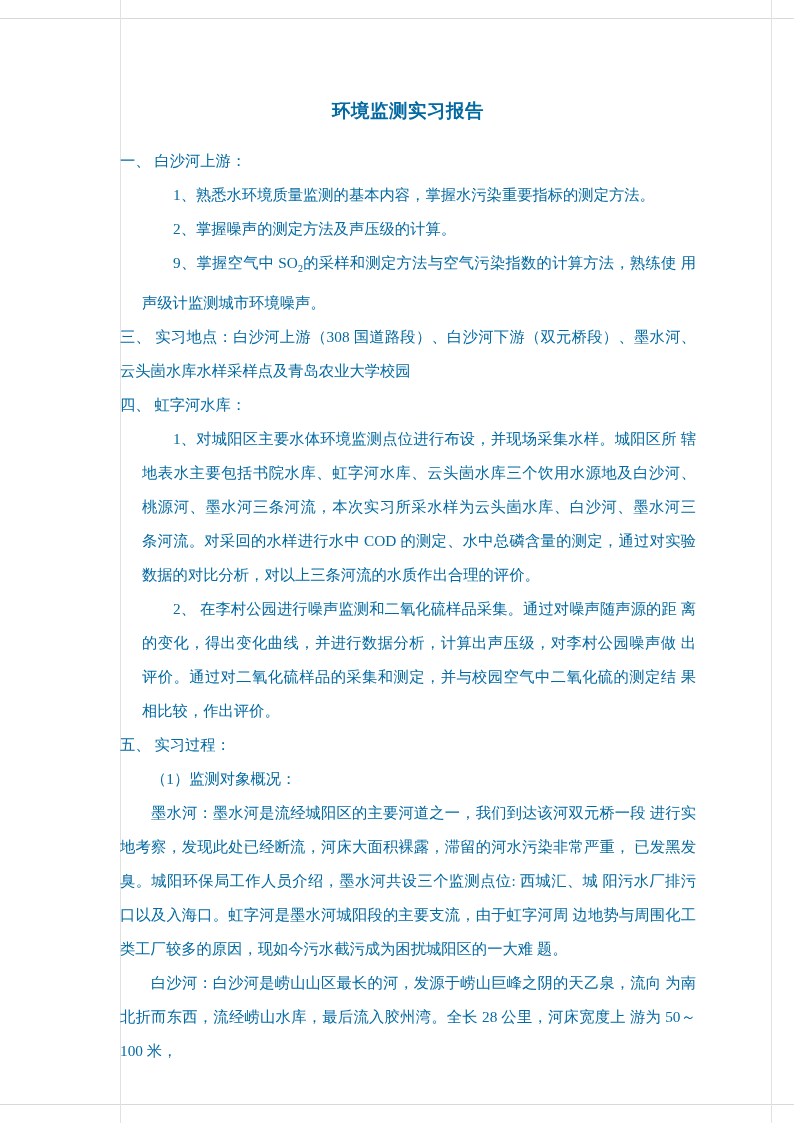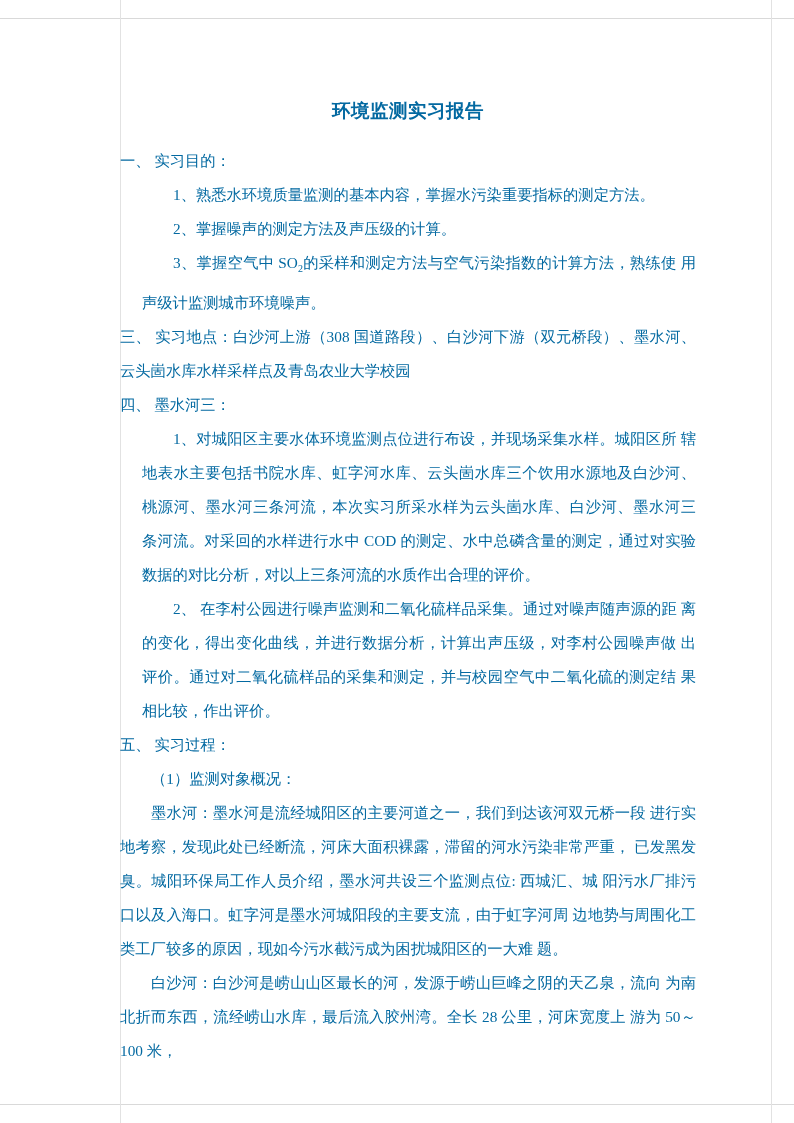--- a/index.html
+++ b/index.html
@@ -93,27 +93,27 @@
 
 <div class="page">
   <div class="page-frame-top"></div>
   <div class="page-frame-bottom"></div>
   <div class="page-frame-left"></div>
   <div class="page-frame-right"></div>
 
   <div class="content">
     <h1 class="doc-title">环境监测实习报告</h1>
 
-    <p class="lvl1">一、  实习目的：</p>
+    <p class="lvl1">一、  白沙河上游：</p>
     <p class="lvl2">1、熟悉水环境质量监测的基本内容，掌握水污染重要指标的测定方法。</p>
     <p class="lvl2">2、掌握噪声的测定方法及声压级的计算。</p>
-    <p class="lvl2"><span>3、掌握空气中 SO</span><sub>2</sub><span>的采样和测定方法与空气污染指数的计算方法，熟练使 用声级计监测城市环境噪声。</span></p>
+    <p class="lvl2"><span>9、掌握空气中 SO</span><sub>2</sub><span>的采样和测定方法与空气污染指数的计算方法，熟练使 用声级计监测城市环境噪声。</span></p>
 
     <p class="lvl1">三、  实习地点：白沙河上游（308 国道路段）、白沙河下游（双元桥段）、墨水河、 云头崮水库水样采样点及青岛农业大学校园</p>
-    <p class="lvl1">四、  墨水河三：</p>
+    <p class="lvl1">四、  虹字河水库：</p>
 
     <p class="lvl2">1、对城阳区主要水体环境监测点位进行布设，并现场采集水样。城阳区所 辖地表水主要包括书院水库、虹字河水库、云头崮水库三个饮用水源地及白沙河、 桃源河、墨水河三条河流，本次实习所采水样为云头崮水库、白沙河、墨水河三 条河流。对采回的水样进行水中 COD 的测定、水中总磷含量的测定，通过对实验 数据的对比分析，对以上三条河流的水质作出合理的评价。</p>
     <p class="lvl2">2、 在李村公园进行噪声监测和二氧化硫样品采集。通过对噪声随声源的距 离的变化，得出变化曲线，并进行数据分析，计算出声压级，对李村公园噪声做 出评价。通过对二氧化硫样品的采集和测定，并与校园空气中二氧化硫的测定结 果相比较，作出评价。</p>
 
     <p class="lvl1">五、  实习过程：</p>
     <p class="lvl3">（1）监测对象概况：</p>
 
     <p class="body-par">墨水河：墨水河是流经城阳区的主要河道之一，我们到达该河双元桥一段 进行实地考察，发现此处已经断流，河床大面积裸露，滞留的河水污染非常严重， 已发黑发臭。城阳环保局工作人员介绍，墨水河共设三个监测点位: 西城汇、城 阳污水厂排污口以及入海口。虹字河是墨水河城阳段的主要支流，由于虹字河周 边地势与周围化工类工厂较多的原因，现如今污水截污成为困扰城阳区的一大难 题。</p>
     <p class="body-par">白沙河：白沙河是崂山山区最长的河，发源于崂山巨峰之阴的天乙泉，流向 为南北折而东西，流经崂山水库，最后流入胶州湾。全长 28 公里，河床宽度上 游为 50～100 米，</p>
   </div>

